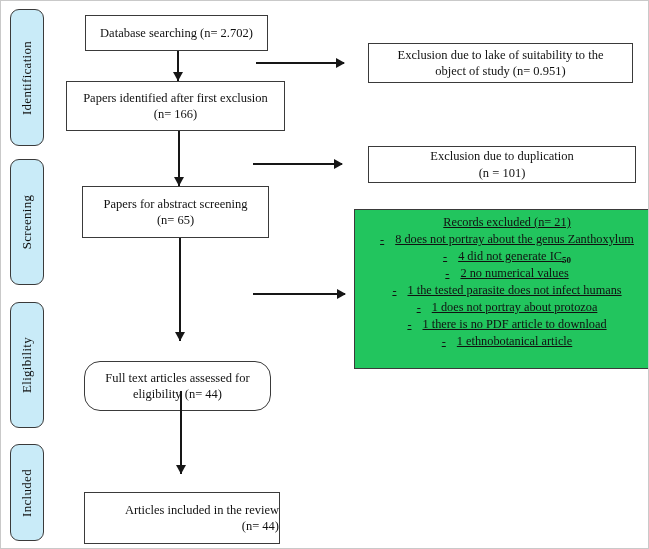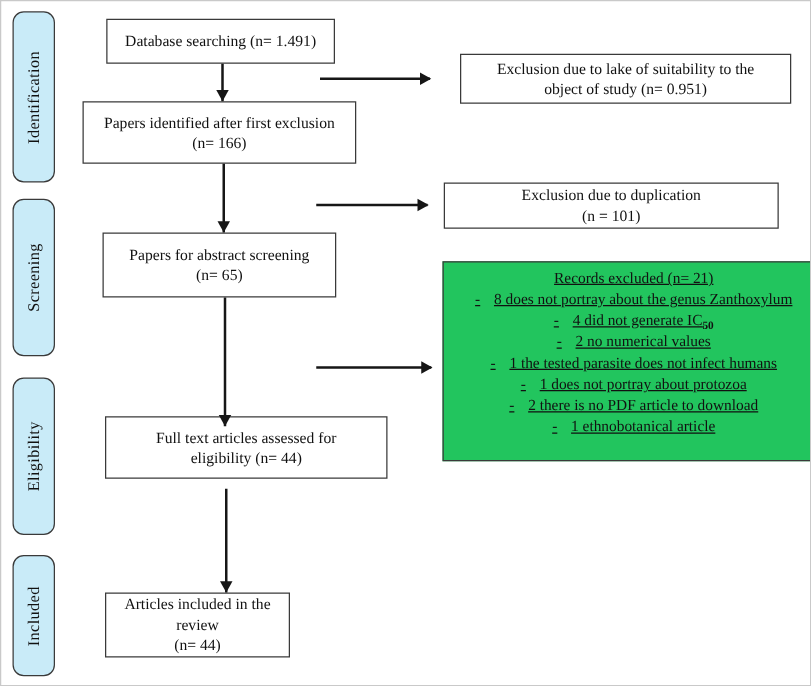--- a/index.html
+++ b/index.html
@@ -41,24 +41,24 @@
     box-sizing:border-box;
     display:flex;flex-direction:column;
     align-items:center;justify-content:center;
     text-align:center;
     font-size:12.5px;
     line-height:16.5px;
   }
   #box-database{left:84px;top:14px;width:183px;height:36px;}
   #box-first-exclusion{left:65px;top:80px;width:219px;height:50px;}
   #box-abstract{left:81px;top:185px;width:187px;height:52px;}
-  #box-fulltext{left:83px;top:332px;width:226px;height:50px;}
-  #box-included{left:83px;top:473px;width:148px;height:52px;}
+  #box-fulltext{left:83px;top:360px;width:187px;height:50px;border-radius:16px;}
+  #box-included{left:83px;top:491px;width:196px;height:52px;align-items:flex-end;}
   #box-excl-suitability{left:367px;top:42px;width:265px;height:40px;}
-  #box-excl-duplication{left:354px;top:145px;width:268px;height:37px;}
+  #box-excl-duplication{left:367px;top:145px;width:268px;height:37px;}
 
   
   #box-records{
     position:absolute;left:353px;top:208px;width:306px;height:160px;
     background:#22c55e;border:1.5px solid #3a3a3a;box-sizing:border-box;
     font-size:12.3px;line-height:17px;
     padding-top:4px;
     text-decoration:underline;
   }
   .rec-title{text-align:center;}
@@ -99,21 +99,21 @@
     <span>Screening</span>
   </div>
   <div class="stage" id="stage-eligibility">
     <span>Eligibility</span>
   </div>
   <div class="stage" id="stage-included">
     <span>Included</span>
   </div>
 
   <div class="pbox" id="box-database">
-    <div>Database searching (n= 1.491)</div>
+    <div>Database searching (n= 2.702)</div>
   </div>
 
   <div class="pbox" id="box-first-exclusion">
     <div>Papers identified after first exclusion</div>
     <div>(n= 166)</div>
   </div>
 
   <div class="pbox" id="box-abstract">
     <div>Papers for abstract screening</div>
     <div>(n= 65)</div>
@@ -150,21 +150,21 @@
     <div class="rec-item">
       <span class="dash">-</span><span>2 no numerical values</span><sub></sub>
     </div>
     <div class="rec-item">
       <span class="dash">-</span><span>1 the tested parasite does not infect humans</span><sub></sub>
     </div>
     <div class="rec-item">
       <span class="dash">-</span><span>1 does not portray about protozoa</span><sub></sub>
     </div>
     <div class="rec-item">
-      <span class="dash">-</span><span>2 there is no PDF article to download</span><sub></sub>
+      <span class="dash">-</span><span>1 there is no PDF article to download</span><sub></sub>
     </div>
     <div class="rec-item">
       <span class="dash">-</span><span>1 ethnobotanical article</span><sub></sub>
     </div>
   </div>
 
   <div class="varrow" id="arrow-v1"></div>
   <div class="varrow" id="arrow-v2"></div>
   <div class="varrow" id="arrow-v3"></div>
   <div class="varrow" id="arrow-v4"></div>

